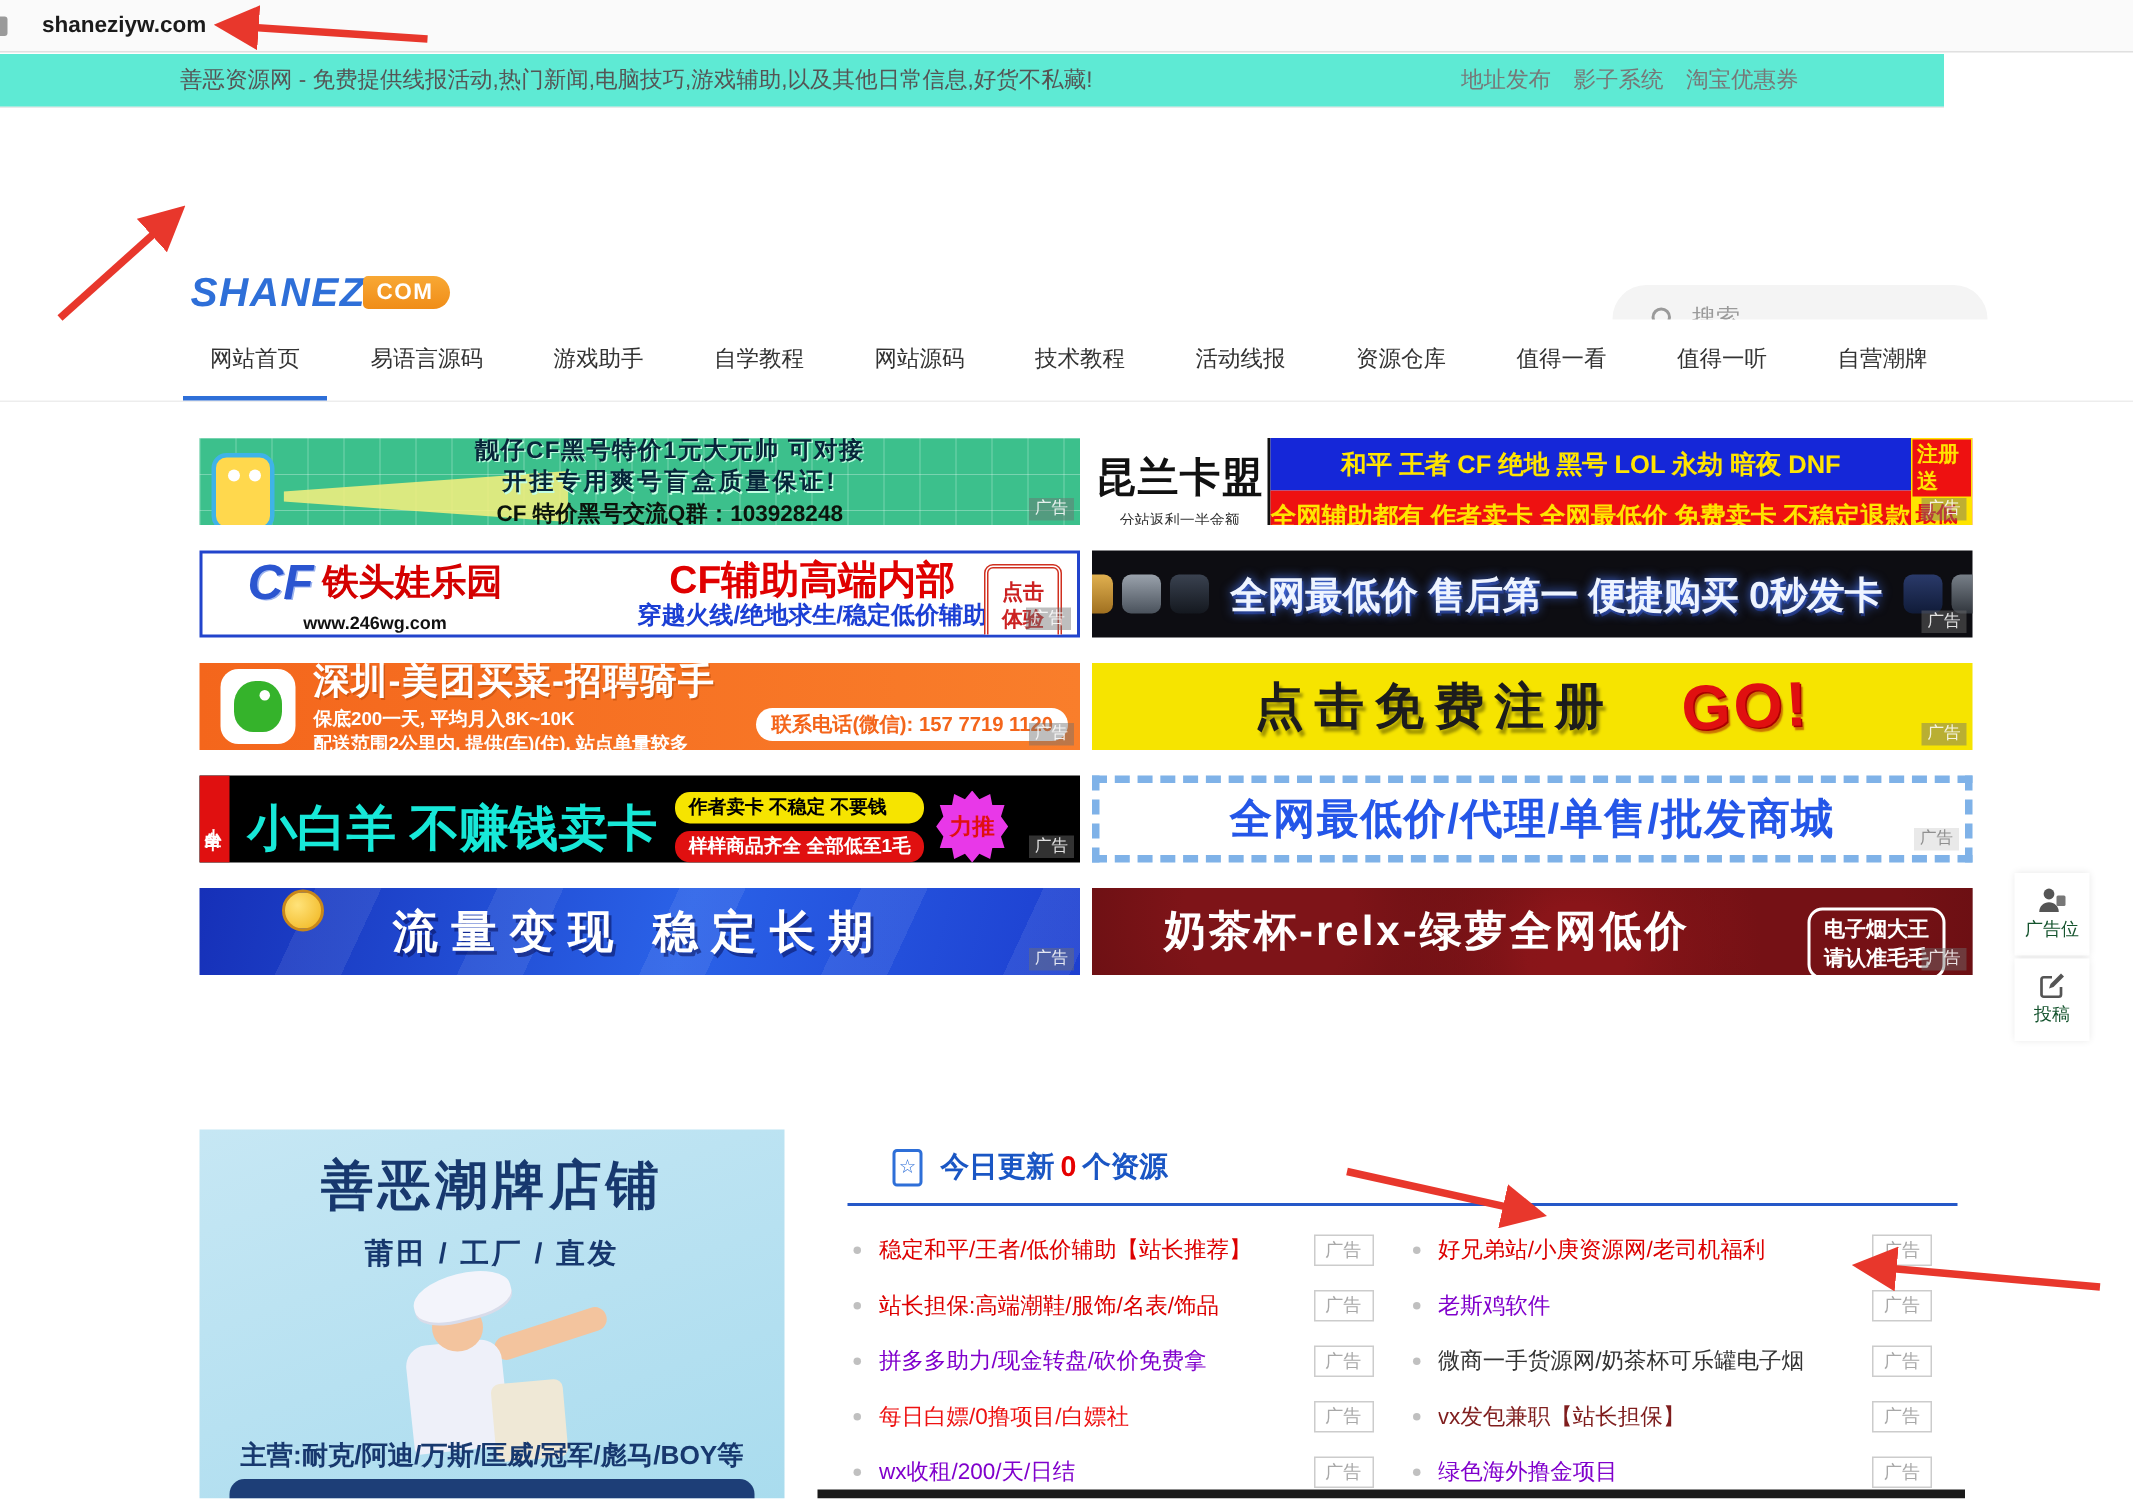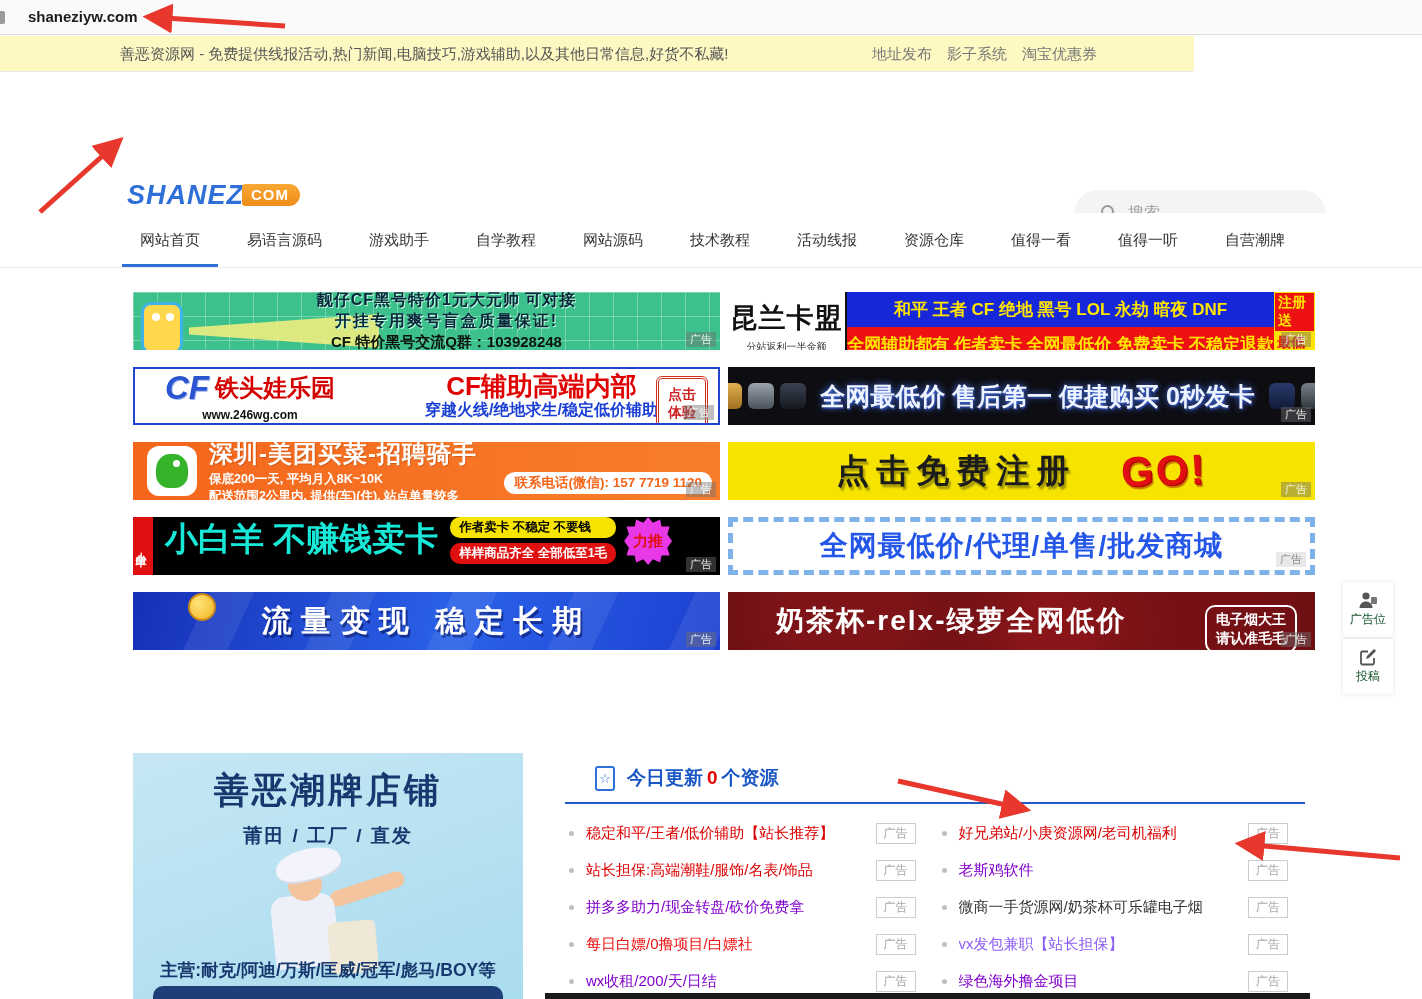--- a/index.html
+++ b/index.html
@@ -6,21 +6,21 @@
   html,body { background:#fff; }
   body { font-family:"Liberation Sans","DejaVu Sans",sans-serif; width:1422px; height:999px; position:relative; overflow:hidden; }
   .abs { position:absolute; }
 
   
   #topbar { top:0; left:0; width:1422px; height:35px; background:#fafafa; border-bottom:1px solid #e0e0e0; }
   #topbar .frag { position:absolute; left:0; top:11px; width:5px; height:13px; background:#9a9a9a; border-radius:0 2px 2px 0; }
   #topbar .url { position:absolute; left:28px; top:8px; font-size:15px; font-weight:700; color:#1b1b1b; }
 
   
-  #infobar { top:36px; left:0; width:1194px; height:36px; background:#fef9c3; border-bottom:1px solid #e9e9e9; }
+  #infobar { top:36px; left:0; width:1296px; height:36px; background:#5eead4; border-bottom:1px solid #e9e9e9; }
   #infobar .desc { position:absolute; left:120px; top:0; line-height:36px; font-size:15px; color:#555; }
   #infobar .links { position:absolute; right:97px; top:0; line-height:36px; font-size:15px; color:#777; display:flex; gap:15px; }
   #infobar .links span { cursor:pointer; }
 
   
   #header { top:72px; left:0; width:1422px; height:141px; background:#fff; }
   .logo-en { position:absolute; left:127px; top:108px; font-size:27px; font-weight:800; letter-spacing:1px; color:#2e6fd8; font-style:italic; }
   .logo-badge { position:absolute; left:242px; top:112px; background:linear-gradient(#f8a834,#f08d18); color:#fff; font-size:15px; font-weight:800; padding:2px 11px 3px 9px; border-radius:4px 13px 13px 4px; letter-spacing:1px; }
   .logo-cn { position:absolute; left:126px; top:138px; font-size:29px; font-weight:800; letter-spacing:3px; color:#3c3c3c; }
   .searchbox { position:absolute; left:1075px; top:118px; width:250px; height:45px; background:#f4f4f4; border-radius:23px; display:flex; align-items:center; padding-left:25px; }
@@ -87,21 +87,21 @@
   .b5 .l2 { font-size:12.5px; font-weight:800; margin-top:1px; }
   .b5 .l3 { font-size:12.5px; font-weight:800; }
   .b5 .phone { position:absolute; right:8px; bottom:6px; background:#fff; color:#f4661c; font-size:13.5px; font-weight:900; border-radius:14px; padding:2px 10px; }
 
   
   .b6 { background:#f6e400; display:flex; align-items:center; justify-content:center; }
   .b6 .t { font-size:33px; font-weight:900; color:#1c1c1c; letter-spacing:7px; text-shadow:2px 3px 2px rgba(0,0,0,.35); }
   .b6 .go { font-size:42px; font-weight:900; color:#e01010; margin-left:45px; text-shadow:1px 1px 0 #a00,2px 3px 1px rgba(160,0,0,.5); letter-spacing:2px; transform:rotate(-2deg); }
 
   
-  .b7 { background:#000; display:flex; align-items:flex-start; }
+  .b7 { background:#000; display:flex; align-items:flex-end; }
   .b7 .strip { width:20px; height:100%; background:#e01010; color:#fff; writing-mode:vertical-lr; text-align:center; font-size:11px; font-weight:700; letter-spacing:2px; flex:0 0 auto; }
   .b7 .main { font-size:33px; font-weight:900; color:#17e8d8; margin-left:12px; white-space:nowrap; }
   .b7 .pills { margin-left:12px; display:flex; flex-direction:column; gap:5px; }
   .b7 .p1 { background:#f6e400; color:#000; border-radius:10px; font-size:12.5px; font-weight:900; padding:2px 9px; white-space:nowrap; }
   .b7 .p2 { background:#e01010; color:#fff; border-radius:10px; font-size:12.5px; font-weight:900; padding:2px 9px; white-space:nowrap; }
   .b7 .star { width:48px; height:48px; margin-left:8px; background:#e838e8; clip-path:polygon(50% 0,60% 12%,75% 5%,78% 20%,95% 20%,90% 36%,100% 50%,90% 64%,95% 80%,78% 80%,75% 95%,60% 88%,50% 100%,40% 88%,25% 95%,22% 80%,5% 80%,10% 64%,0 50%,10% 36%,5% 20%,22% 20%,25% 5%,40% 12%); display:flex; align-items:center; justify-content:center; color:#e01010; font-size:15px; font-weight:900; flex:0 0 auto; }
 
   
   .b8 { background:#fff; border:5px dashed #7fb2e8; display:flex; flex-direction:column; align-items:center; justify-content:center; }
   .b8 .l1 { font-size:22px; font-weight:800; white-space:nowrap; }
@@ -387,21 +387,21 @@
           <span class="txt" style="color: rgb(128, 0, 204);">老斯鸡软件</span>
           <span class="adb">广告</span>
         </div>
       <div class="t-row">
           <span class="dot"></span>
           <span class="txt" style="color: rgb(51, 51, 51);">微商一手货源网/奶茶杯可乐罐电子烟</span>
           <span class="adb">广告</span>
         </div>
       <div class="t-row">
           <span class="dot"></span>
-          <span class="txt" style="color: #8b5cf6;">vx发包兼职【站长担保】</span>
+          <span class="txt" style="color: #7f1d1d;">vx发包兼职【站长担保】</span>
           <span class="adb">广告</span>
         </div>
       <div class="t-row">
           <span class="dot"></span>
           <span class="txt" style="color: rgb(128, 0, 204);">绿色海外撸金项目</span>
           <span class="adb">广告</span>
         </div>
     </div>
   </div>
 </div>

